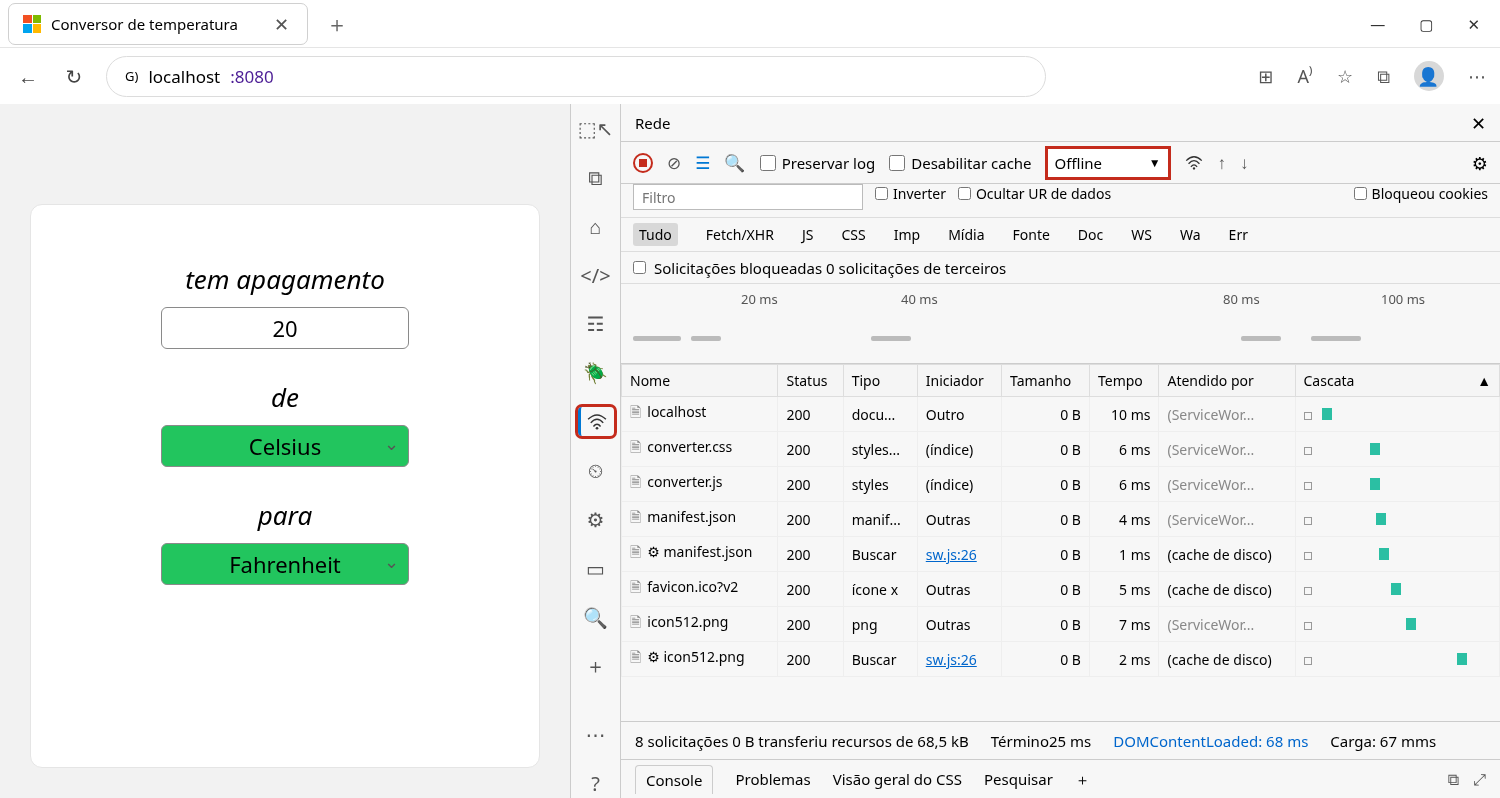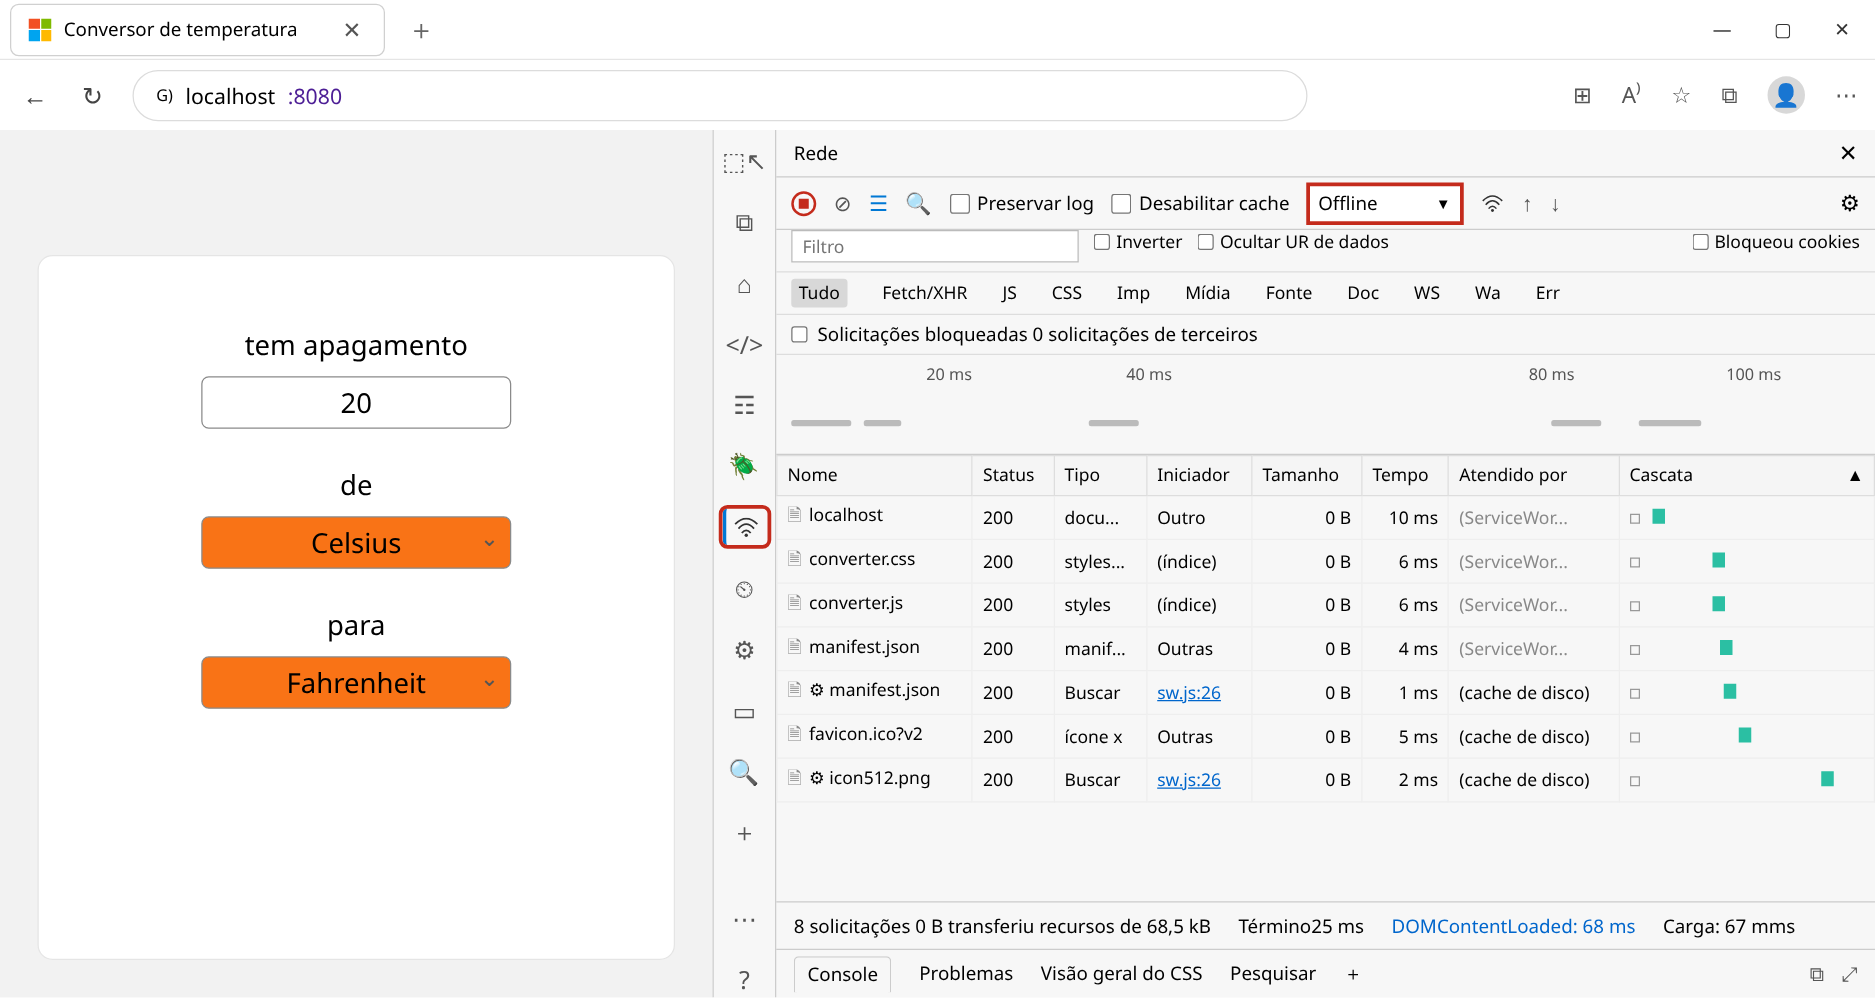--- a/index.html
+++ b/index.html
@@ -23,23 +23,23 @@
 .addr-host { font-size: 17px; }
 .addr-port { font-size: 17px; color: #4c1d95; }
 .addricons { margin-left: auto; display: flex; gap: 24px; align-items: center; }
 .addricons span { font-size: 18px; color: #555; cursor: pointer; }
 .avatar { width: 30px; height: 30px; border-radius: 50%; background: #d8d8d8; display: flex; align-items: center; justify-content: center; color: #888; }
 
 
 .main { display: flex; height: calc(798px - 104px); }
 .pageview { width: 570px; background: #f2f2f2; padding: 100px 30px 30px; display: flex; justify-content: center; }
 .card { background: #fff; border: 1px solid #e5e5e5; border-radius: 12px; width: 510px; padding: 56px 60px; text-align: center; }
-.flabel { font-size: 22px; margin-bottom: 10px; }
+.flabel { font-size: 26px; margin-bottom: 10px; font-style: italic; }
 .finput, .fselect { width: 248px; height: 42px; border: 1px solid #8a8a8a; border-radius: 6px; font-size: 22px; text-align: center; }
-.fselect { appearance: none; background: #f97316; position: relative; }
+.fselect { appearance: none; background: #22c55e; position: relative; }
 .selwrap { position: relative; display: inline-block; }
 .selwrap::after { content: '⌄'; position: absolute; right: 10px; top: 6px; font-size: 18px; color: #555; pointer-events: none; }
 .frow { margin-bottom: 30px; }
 .result { font-size: 44px; font-weight: 700; margin-top: 20px; }
 
 
 .devtools { flex: 1; display: flex; background: #f7f7f7; border-left: 1px solid #ccc; }
 .dock { width: 50px; border-right: 1px solid #ccc; display: flex; flex-direction: column; align-items: center; padding-top: 10px; gap: 20px; }
 .dock .dockicon { width: 36px; height: 34px; display: flex; align-items: center; justify-content: center; font-size: 20px; color: #555; cursor: pointer; border-radius: 4px; }
 .dock .dockicon.active { border-left: 3px solid #0078d4; }
@@ -342,20 +342,30 @@
     <td><span class="fileicon">🗎</span>favicon.ico?v2</td>
     <td>200</td>
     <td>ícone x</td>
     <td>Outras</td>
     <td class="right-num">0 B</td>
     <td class="right-num">5 ms</td>
     <td class="">(cache de disco)</td>
     <td><span class="wf-box"></span><span class="wf" style="width:10px;margin-left:75px"></span></td>
               </tr>
               <tr>
+    <td><span class="fileicon">🗎</span>icon512.png</td>
+    <td>200</td>
+    <td>png</td>
+    <td>Outras</td>
+    <td class="right-num">0 B</td>
+    <td class="right-num">7 ms</td>
+    <td class="served">(ServiceWor...</td>
+    <td><span class="wf-box"></span><span class="wf" style="width:10px;margin-left:90px"></span></td>
+              </tr>
+              <tr>
     <td><span class="fileicon">🗎</span>⚙ icon512.png</td>
     <td>200</td>
     <td>Buscar</td>
     <td><span class="link">sw.js:26</span></td>
     <td class="right-num">0 B</td>
     <td class="right-num">2 ms</td>
     <td class="">(cache de disco)</td>
     <td><span class="wf-box"></span><span class="wf" style="width:10px;margin-left:141px"></span></td>
               </tr>
             </tbody>

